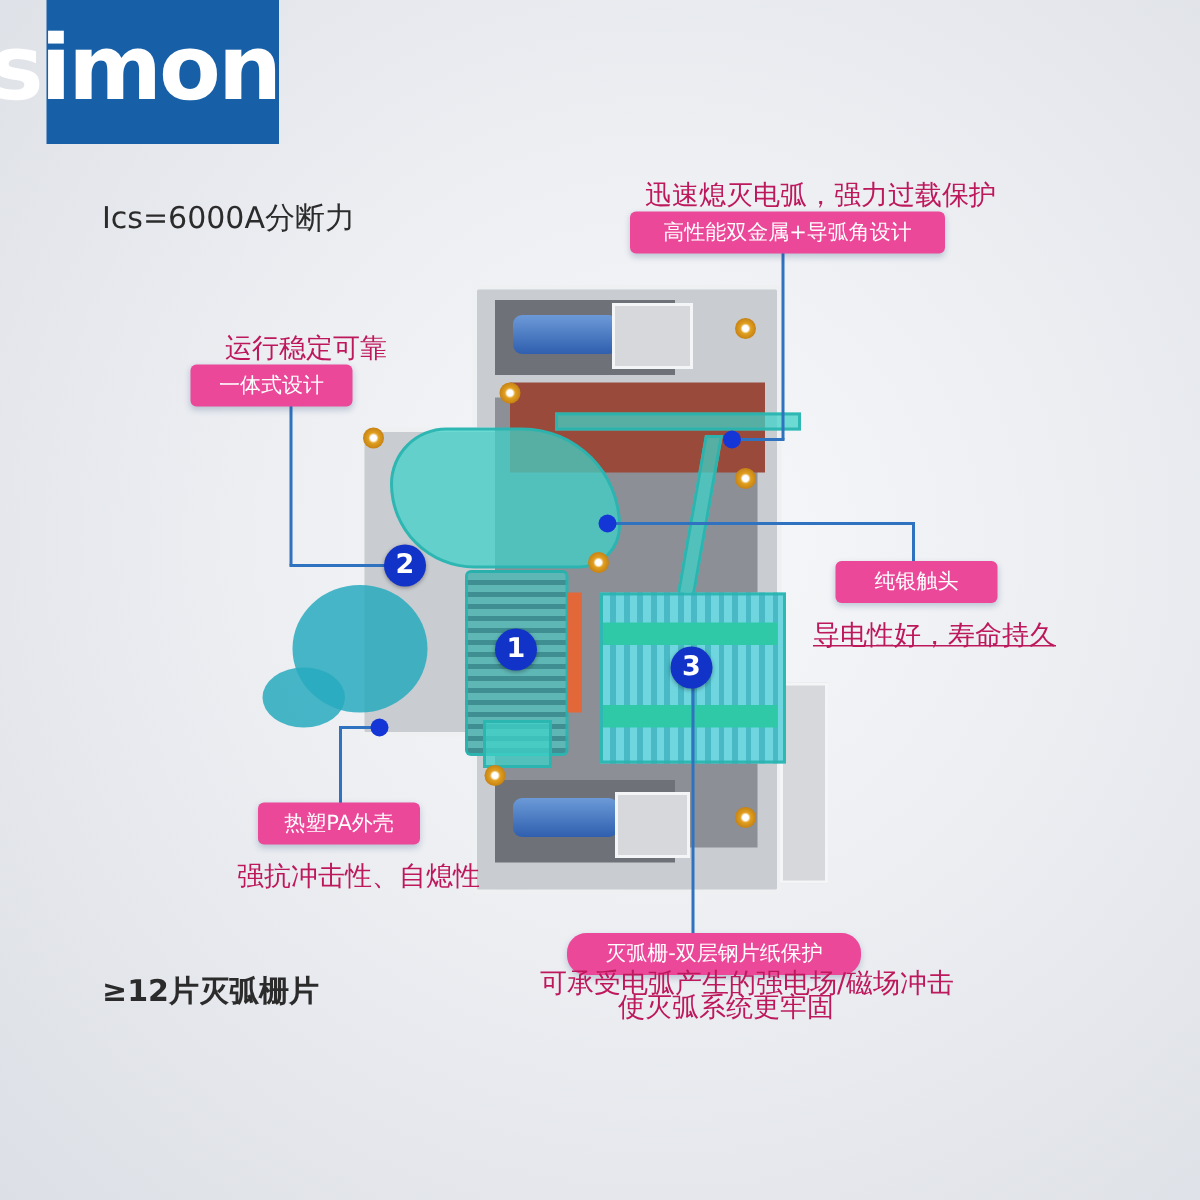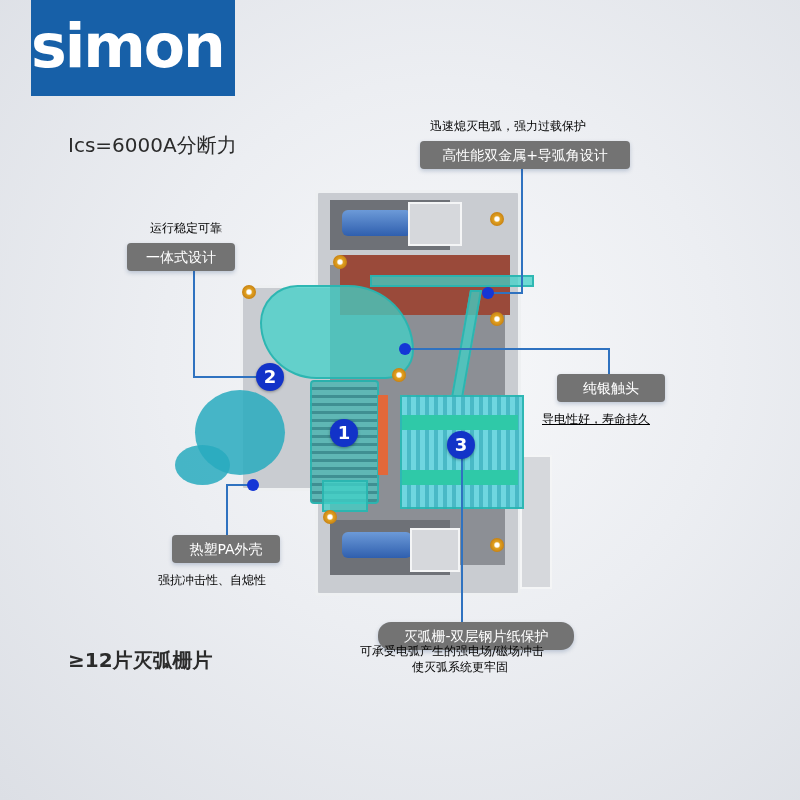--- a/index.html
+++ b/index.html
@@ -4,32 +4,32 @@
 <style>
   html, body { margin: 0; padding: 0; }
   body {
     width: 800px; height: 800px; overflow: hidden; position: relative;
     font-family: "DejaVu Sans", "Liberation Sans", sans-serif;
     background: radial-gradient(ellipse at 55% 45%, #f7f8fa 0%, #eceef2 45%, #dcdfe5 100%);
     color: #2a2a2a;
   }
   .abs { position: absolute; }
   .logo {
-    left: 31px; top: 0; width: 204px; height: 96px; background: #1760a8;
-    display: flex; align-items: center; justify-content: flex-start;
+    left: 31px; top: 0; width: 155px; height: 96px; background: #1760a8;
+    display: flex; align-items: center; justify-content: flex-end;
   }
   .logo span {
     color: #fff; font-family: "DejaVu Sans", sans-serif; font-weight: bold;
     font-size: 60px; letter-spacing: -2px; line-height: 1; margin-top: -4px;
   }
   .headline { font-size: 20px; line-height: 31px; color: #2b2b2b; font-weight: bold; }
   .headline.light { font-weight: normal; }
-  .caption { font-size: 12px; color: #000000; white-space: nowrap; }
+  .caption { font-size: 18px; color: #be185d; white-space: nowrap; }
   .pill {
-    background: #737373; color: #fff; font-size: 14px; border-radius: 4px;
+    background: #ec4899; color: #fff; font-size: 14px; border-radius: 4px;
     height: 28px; line-height: 28px; text-align: center; white-space: nowrap;
     box-shadow: 0 2px 4px rgba(40,70,120,0.25);
   }
   .line { background: #2f72c0; }
   .dot { width: 12px; height: 12px; border-radius: 50%; background: #1436d6; }
   .badge {
     width: 28px; height: 28px; border-radius: 50%; background: #1233c8;
     color: #fff; font-weight: bold; font-size: 18px; text-align: center; line-height: 28px;
     box-shadow: 0 1px 3px rgba(0,0,0,0.35);
   }

